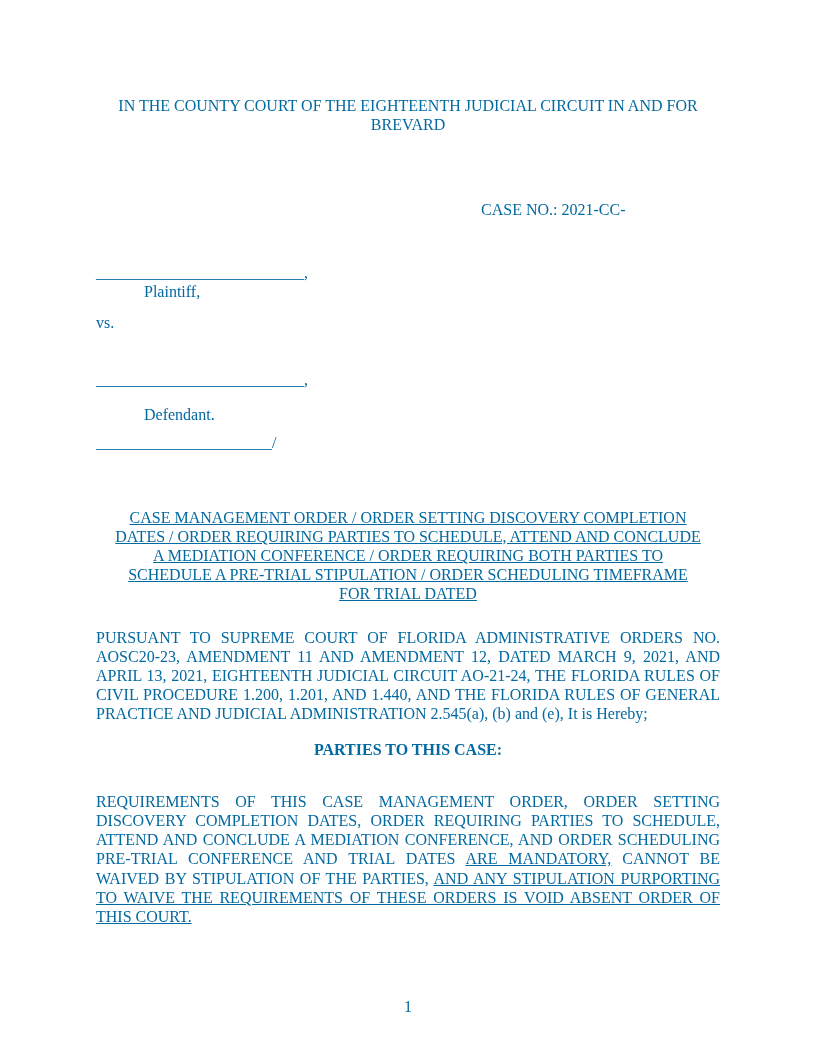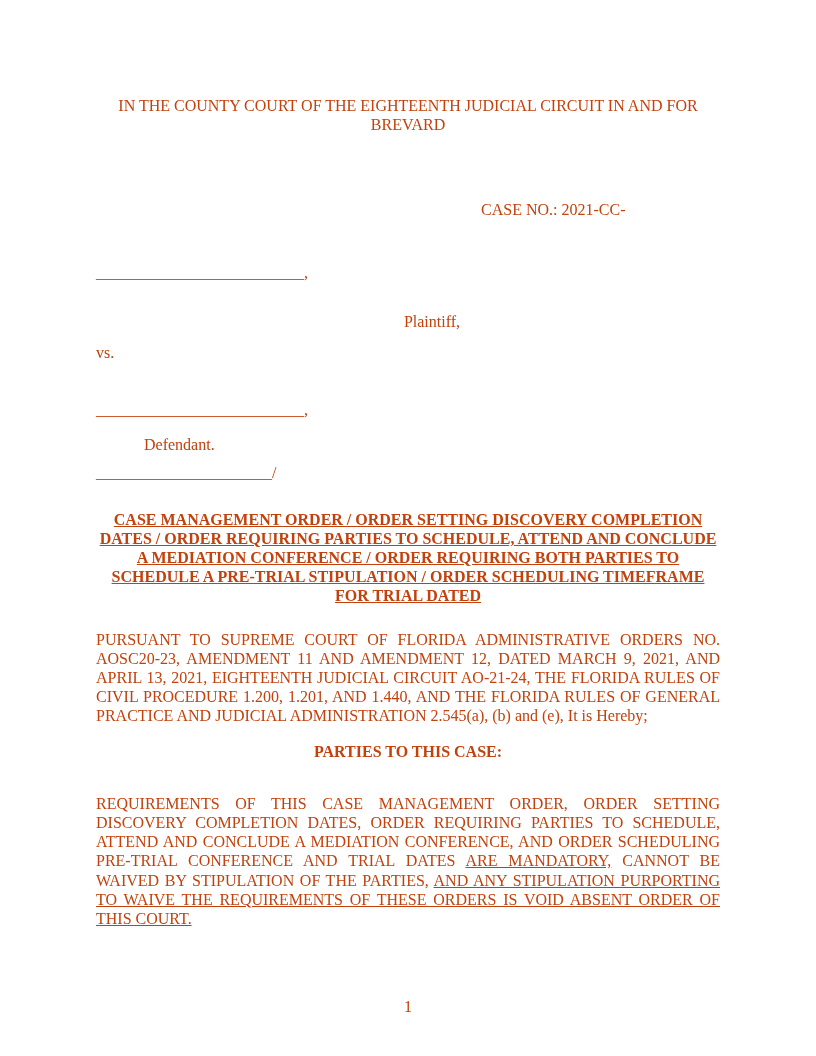--- a/index.html
+++ b/index.html
@@ -3,40 +3,40 @@
 <meta charset="utf-8">
 <style>
   * { margin: 0; padding: 0; box-sizing: border-box; }
   html, body { background: #ffffff; }
   .page {
     position: relative;
     width: 816px;
     height: 1056px;
     margin: 0 auto;
     background: #ffffff;
-    color: #c2410c;
+    color: #0369a1;
     font-family: "Liberation Serif", serif;
     font-size: 16px;
     line-height: 1.2;
     padding: 96px 96px 0 96px;
     overflow: hidden;
   }
   .center  { text-align: center; }
   .justify { text-align: justify; }
   .u       { text-decoration: underline; margin-top: 43px; }
 
   .case-no     { margin-top: 66px; margin-left: 385px; }
   .blank-1     { margin-top: 43px; }
-  .plaintiff   { margin-top: 30px; padding-left: 48px; text-align: center; }
+  .plaintiff   { padding-left: 48px; }
   .vs          { margin-top: 12px; }
   .blank-2     { margin-top: 38px; }
   .defendant   { margin-top: 16px;  padding-left: 48px; }
   .caption-end { margin-top: 8px; }
 
-  .order-title { margin-top: 28px; font-weight: bold; }
+  .order-title { margin-top: 56px; font-weight: normal; }
   .order-title .line { text-decoration: underline; }
 
   .para-pursuant { margin-top: 24px; }
   .order-heading { margin-top: 16px; font-weight: bold; }
   .para-requirements { margin-top: 33px; }
 
   .page-number {
     position: absolute;
     bottom: 40px;
     left: 0;

